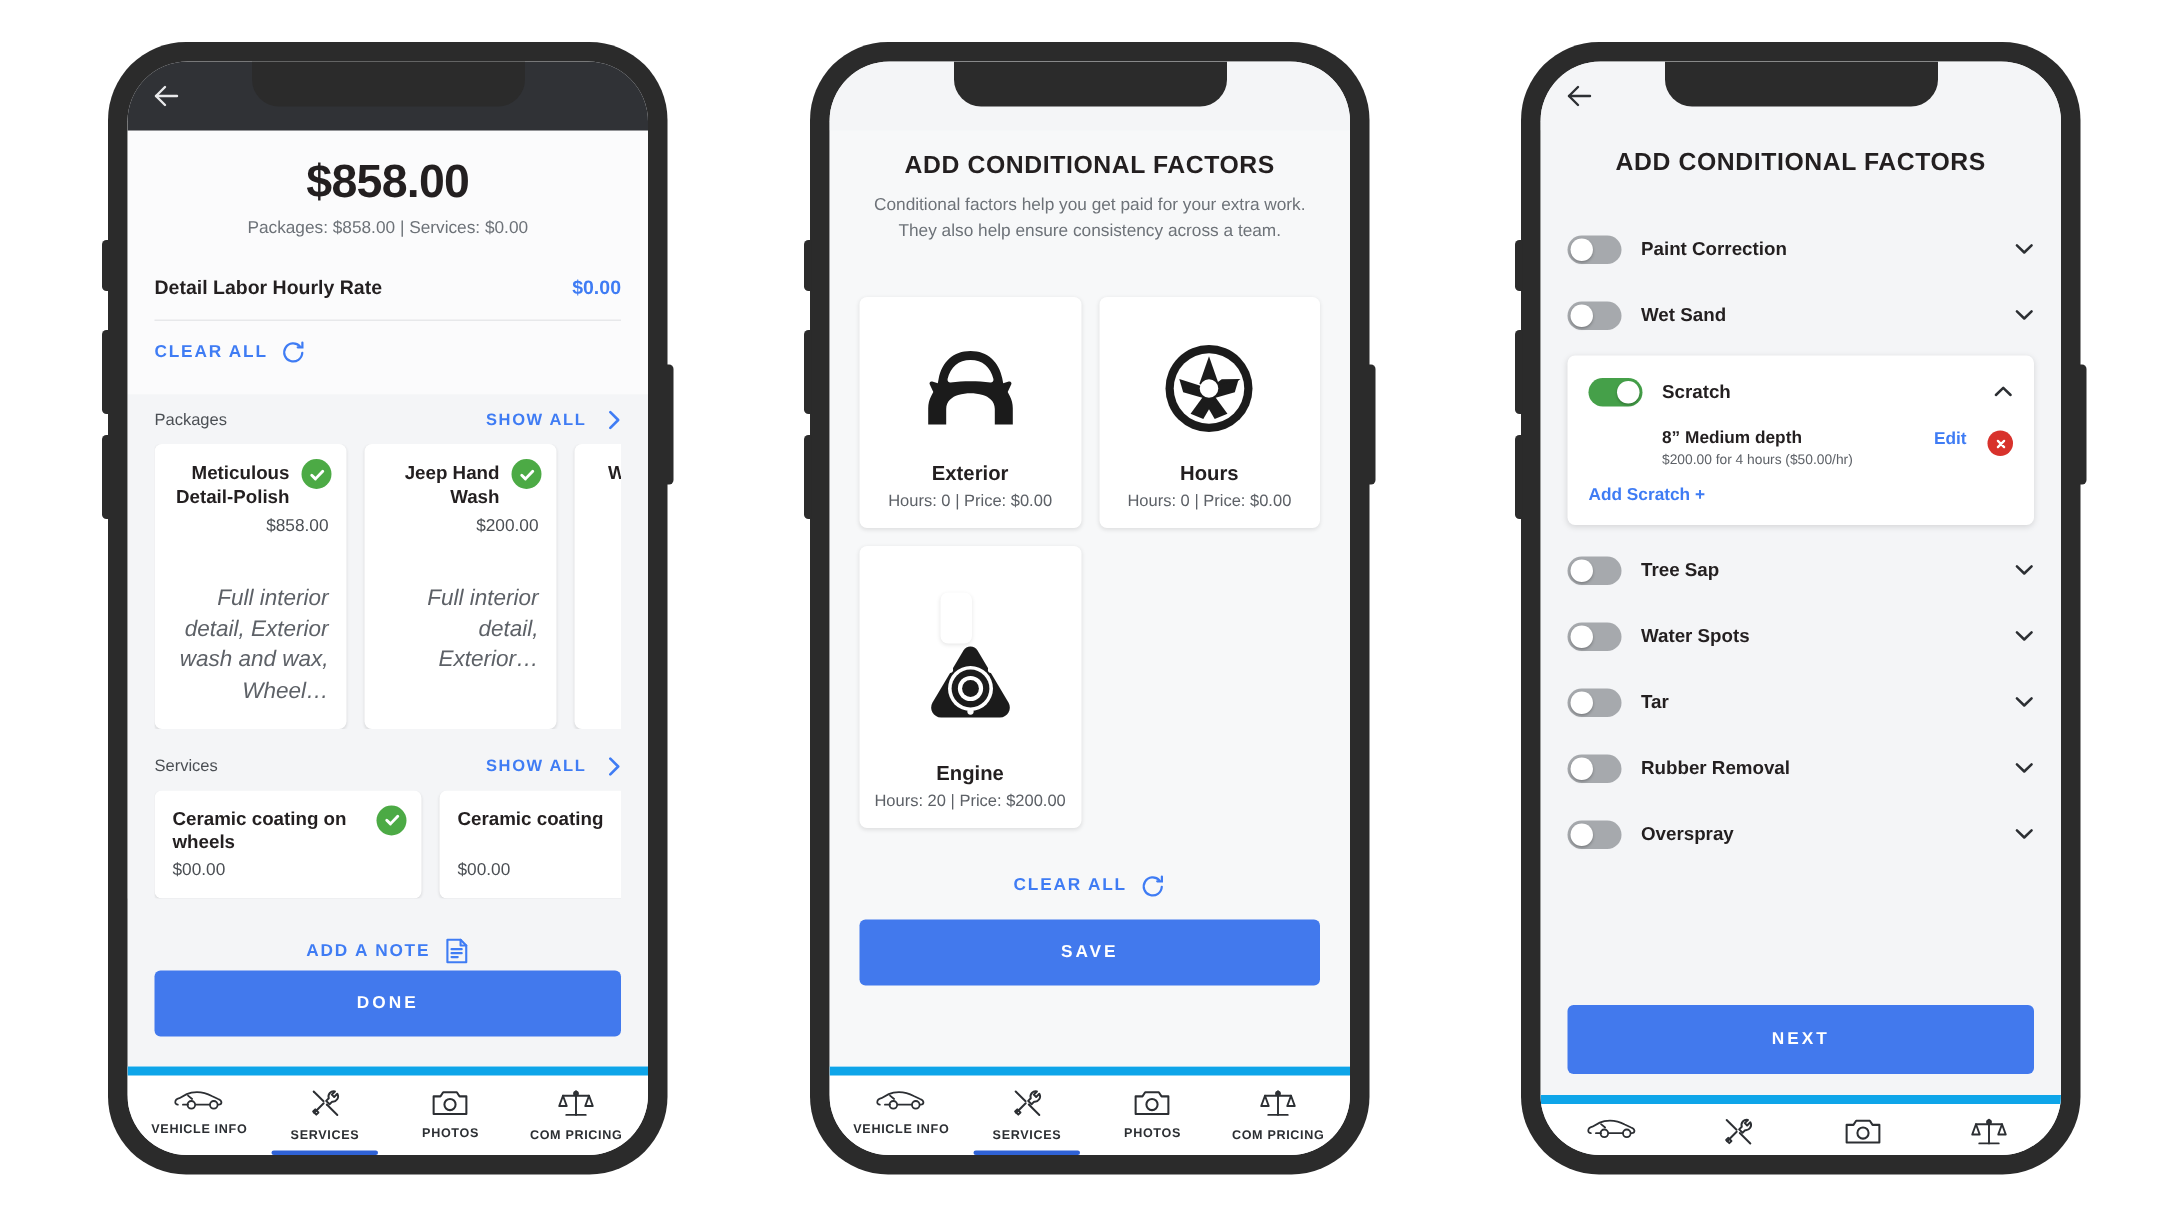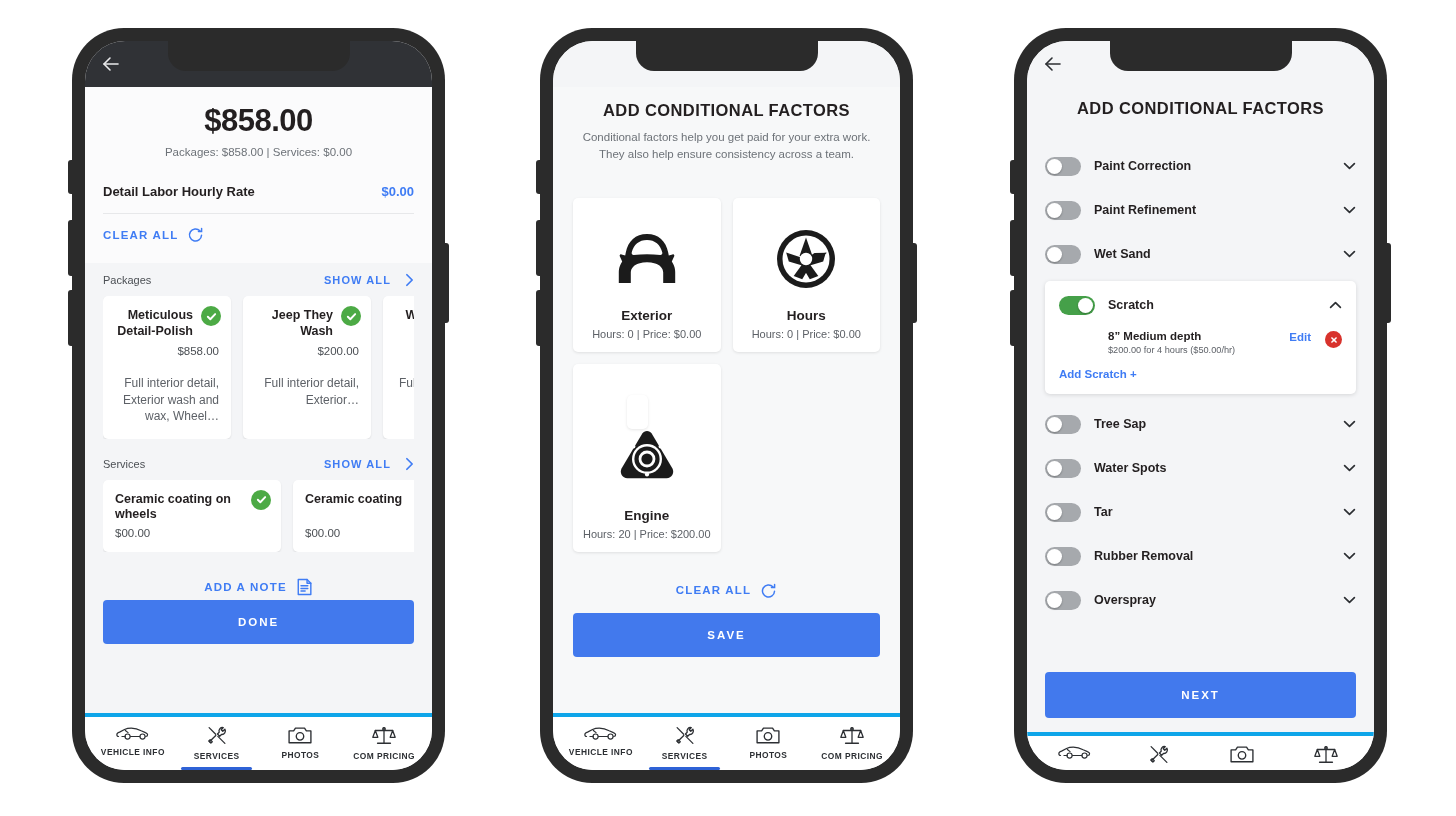--- a/index.html
+++ b/index.html
@@ -92,21 +92,21 @@
     position: relative;
     flex: 0 0 128px;
     background: #ffffff;
     border-radius: 5px;
     padding: 12px 12px 14px;
     box-shadow: 0 1px 2px rgba(0,0,0,.10);
     text-align: right;
   }
   .pkg-name { font-size: 12.5px; font-weight: 700; color: #231f20; line-height: 1.25; padding-right: 26px; min-height: 32px;}
   .pkg-price { font-size: 11.5px; color: #4b4f54; margin-top: 5px; }
-  .pkg-desc { font-size: 12px; color: #5d6167; line-height: 1.38; margin-top: 18px; }
+  .pkg-desc { font-size: 15px; color: #5d6167; line-height: 1.38; margin-top: 32px; font-style: italic; }
   .check {
     position: absolute; top: 10px; right: 10px;
     width: 20px; height: 20px; border-radius: 50%;
     background: #4caa45;
     display: flex; align-items: center; justify-content: center;
   }
   .check.tile { top: 9px; right: 9px; width: 21px; height: 21px; }
   .check svg { width: 11px; height: 11px; display:block; }
 
   .svc-card {
@@ -132,21 +132,21 @@
     font-size: 11.5px; font-weight: 700; letter-spacing: 2px;
     cursor: pointer;
   }
 
   
   .tabbar {
     flex: 0 0 auto;
     background: #ffffff;
     display: flex;
     padding: 8px 6px 0;
-    border-top: 4px solid #0ea5e9;
+    border-top: 6px solid #0ea5e9;
   }
   .tab { flex: 1; display: flex; flex-direction: column; align-items: center; gap: 5px; padding-bottom: 9px; position: relative; }
   .tab svg { display: block; }
   .tab-label { font-size: 8.4px; font-weight: 700; letter-spacing: .45px; color: #2c2f33; }
   .tab.active::after {
     content: ""; position: absolute; bottom: 0; left: 8%; width: 84%; height: 3px;
     background: #2f62d6; border-radius: 2px;
   }
   .tabbar.clipped { padding-bottom: 0; }
   .tabbar.clipped .tab { padding-bottom: 0; }
@@ -268,21 +268,21 @@
               <div class="pkg-name">Meticulous Detail-Polish</div>
               <div class="pkg-price">$858.00</div>
               <div class="pkg-desc">Full interior detail, Exterior wash and wax, Wheel…</div>
             </div>
             <div class="pkg-card">
               <div class="check">
                 <svg viewBox="0 0 12 12" fill="none" stroke="#fff" stroke-width="2.1" stroke-linecap="round" stroke-linejoin="round">
                     <path d="M2 6.3l2.7 2.7L10 3.4"></path>
                   </svg>
               </div>
-              <div class="pkg-name">Jeep They Wash</div>
+              <div class="pkg-name">Jeep Hand Wash</div>
               <div class="pkg-price">$200.00</div>
               <div class="pkg-desc">Full interior detail, Exterior…</div>
             </div>
             <div class="pkg-card">
               <div class="pkg-name">Wash Hand W</div>
               <div class="pkg-price">$350.00</div>
               <div class="pkg-desc">Full int… Exterio… wax…</div>
             </div>
           </div>
         </div>
@@ -521,29 +521,20 @@
                 </div>
               <div class="cf-label">Paint Correction</div>
               <svg class="chev" viewBox="0 0 14 9" fill="none" stroke="#2c2f33" stroke-width="1.9" stroke-linecap="round" stroke-linejoin="round">
                   <path d="M1.5 1.8L7 7.1l5.5-5.3"></path>
                 </svg>
             </div>
             <div class="cf-row">
               <div class="toggle">
                   <i></i>
                 </div>
-              <div class="cf-label">Paint Refinement</div>
-              <svg class="chev" viewBox="0 0 14 9" fill="none" stroke="#2c2f33" stroke-width="1.9" stroke-linecap="round" stroke-linejoin="round">
-                  <path d="M1.5 1.8L7 7.1l5.5-5.3"></path>
-                </svg>
-            </div>
-            <div class="cf-row">
-              <div class="toggle">
-                  <i></i>
-                </div>
               <div class="cf-label">Wet Sand</div>
               <svg class="chev" viewBox="0 0 14 9" fill="none" stroke="#2c2f33" stroke-width="1.9" stroke-linecap="round" stroke-linejoin="round">
                   <path d="M1.5 1.8L7 7.1l5.5-5.3"></path>
                 </svg>
             </div>
 
             <div class="cf-card">
               <div class="cf-row">
                 <div class="toggle on">
                     <i></i>

